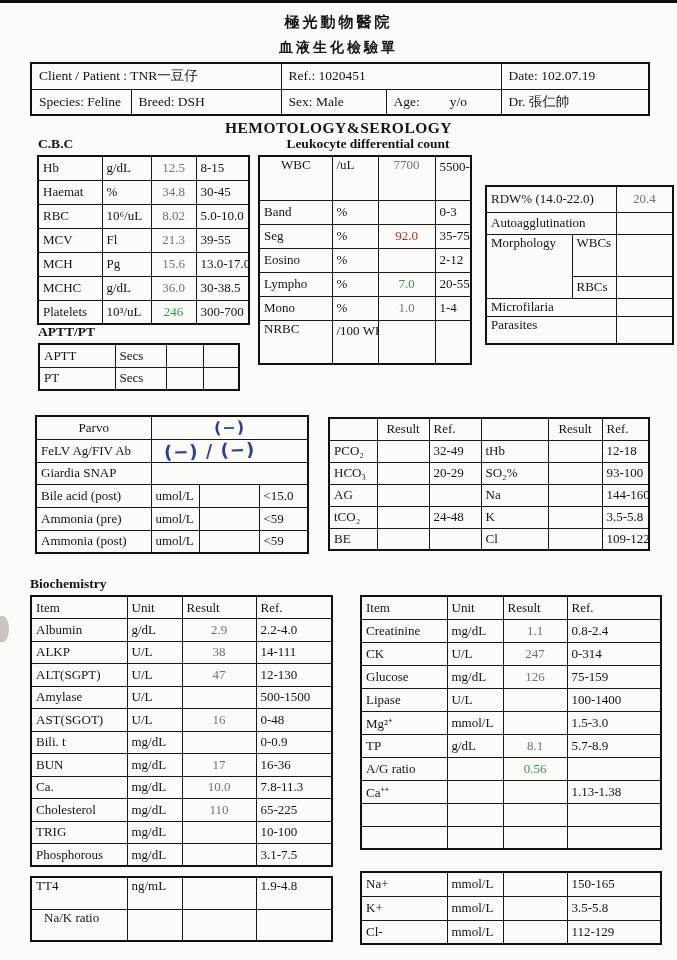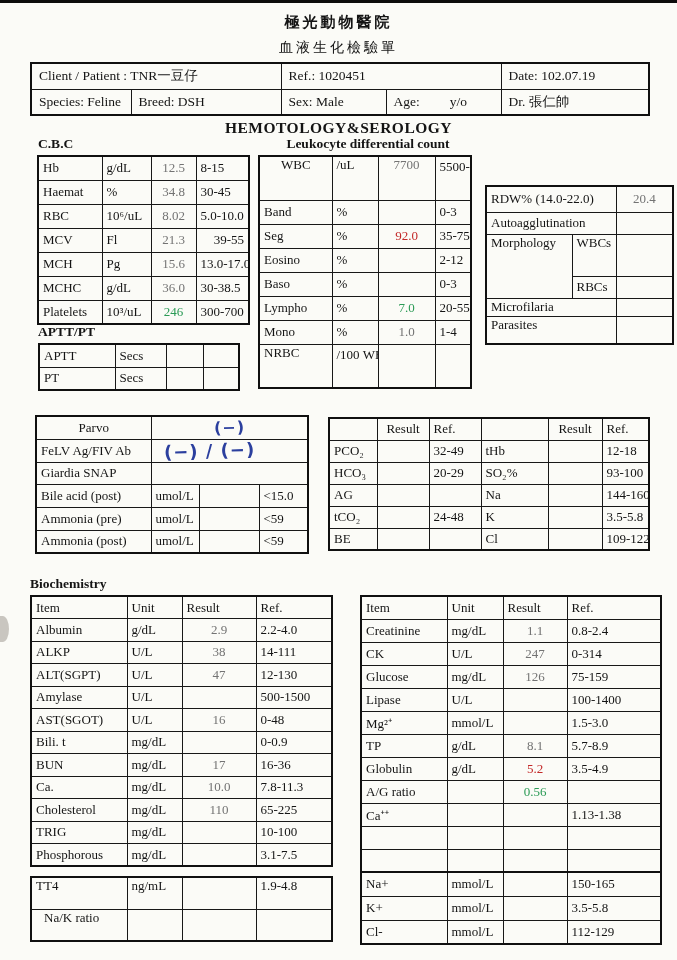--- a/index.html
+++ b/index.html
@@ -3,21 +3,21 @@
 <meta charset="utf-8">
 <style>
   html,body{margin:0;padding:0;background:#e9e9e9;}
   .page{position:relative;width:677px;height:960px;background:#fbfbf7;overflow:hidden;
         font-family:"Liberation Serif",serif;color:#141414;}
   .abs{position:absolute;}
   .edgebar{position:absolute;left:0;top:0;width:677px;height:3px;background:#0c0c0c;}
   .artifact{position:absolute;left:0;top:616px;width:9px;height:26px;background:#c9c6c0;
             border-radius:0 70% 70% 0 / 0 50% 50% 0;}
   .h-hospital{left:0;top:13px;width:677px;text-align:center;font-weight:bold;font-size:15px;letter-spacing:3px;}
-  .h-report{left:0;top:39px;width:677px;text-align:center;font-weight:normal;font-size:14px;letter-spacing:3px;}
+  .h-report{left:0;top:39px;width:677px;text-align:center;font-weight:bold;font-size:14px;letter-spacing:3px;}
   .h-section{left:0;top:119px;width:677px;text-align:center;font-weight:bold;font-size:15.5px;letter-spacing:.5px;}
   .ttl{position:absolute;font-weight:bold;font-size:13.5px;}
   table.tbl{position:absolute;border-collapse:collapse;table-layout:fixed;border:2px solid #101010;}
   .tbl td{border:1px solid #181818;padding:0 4px;font-size:13px;white-space:nowrap;overflow:hidden;}
   .ctr{text-align:center;}
   .ref{font-size:10.5px;}
   .res{text-align:center;font-size:13.5px;}
   .pre{white-space:pre-line;line-height:1.5;}
   .vtop{vertical-align:top;padding-top:2px;}
   [data-color="blue"]{color:#737373;}
@@ -90,21 +90,21 @@
     <tr style="height:24px">
           <td>RBC</td>
           <td class="ref">10⁶/uL</td>
           <td class="res" data-color="blue">8.02</td>
           <td class="ref">5.0-10.0</td>
         </tr>
     <tr style="height:24px">
           <td>MCV</td>
           <td class="ref">Fl</td>
           <td class="res" data-color="blue">21.3</td>
-          <td class="ref" style="text-align:right">39-55</td>
+          <td class="ref" style="text-align:left">39-55</td>
         </tr>
     <tr style="height:24px">
           <td>MCH</td>
           <td class="ref">Pg</td>
           <td class="res" data-color="blue">15.6</td>
           <td class="ref">13.0-17.0</td>
         </tr>
     <tr style="height:24px">
           <td>MCHC</td>
           <td class="ref">g/dL</td>
@@ -147,26 +147,20 @@
           <td class="res" data-color="red">92.0</td>
           <td class="ref">35-75</td>
         </tr>
     <tr style="height:24px">
           <td>Eosino</td>
           <td class="ref">%</td>
           <td class="res"></td>
           <td class="ref">2-12</td>
         </tr>
     <tr style="height:24px">
-          <td>Baso</td>
-          <td class="ref">%</td>
-          <td class="res"></td>
-          <td class="ref">0-3</td>
-        </tr>
-    <tr style="height:24px">
           <td>Lympho</td>
           <td class="ref">%</td>
           <td class="res" data-color="green">7.0</td>
           <td class="ref">20-55</td>
         </tr>
     <tr style="height:24px">
           <td>Mono</td>
           <td class="ref">%</td>
           <td class="res" data-color="blue">1.0</td>
           <td class="ref">1-4</td>
@@ -472,26 +466,20 @@
           <td class="res"></td>
           <td class="ref">1.5-3.0</td>
         </tr>
     <tr style="height:23px">
           <td>TP</td>
           <td class="ref">g/dL</td>
           <td class="res" data-color="blue">8.1</td>
           <td class="ref">5.7-8.9</td>
         </tr>
     <tr style="height:23px">
-          <td>Globulin</td>
-          <td class="ref">g/dL</td>
-          <td class="res" data-color="red">5.2</td>
-          <td class="ref">3.5-4.9</td>
-        </tr>
-    <tr style="height:23px">
           <td>A/G ratio</td>
           <td class="ref"></td>
           <td class="res" data-color="green">0.56</td>
           <td class="ref"></td>
         </tr>
     <tr style="height:23px">
           <td>Ca⁺⁺</td>
           <td class="ref"></td>
           <td class="res"></td>
           <td class="ref">1.13-1.38</td>

